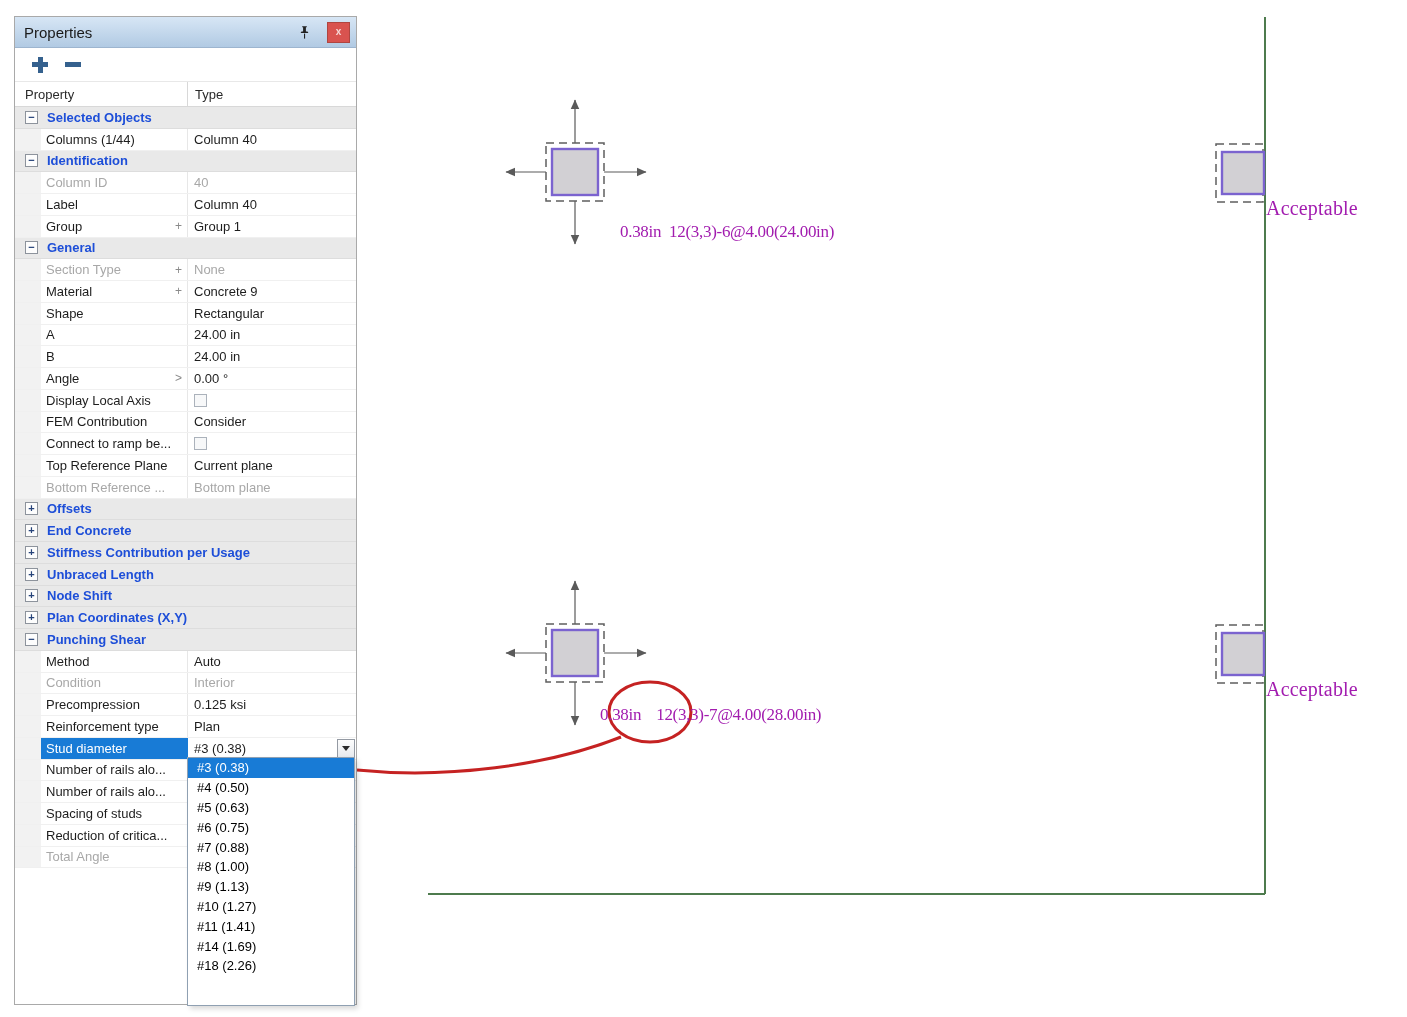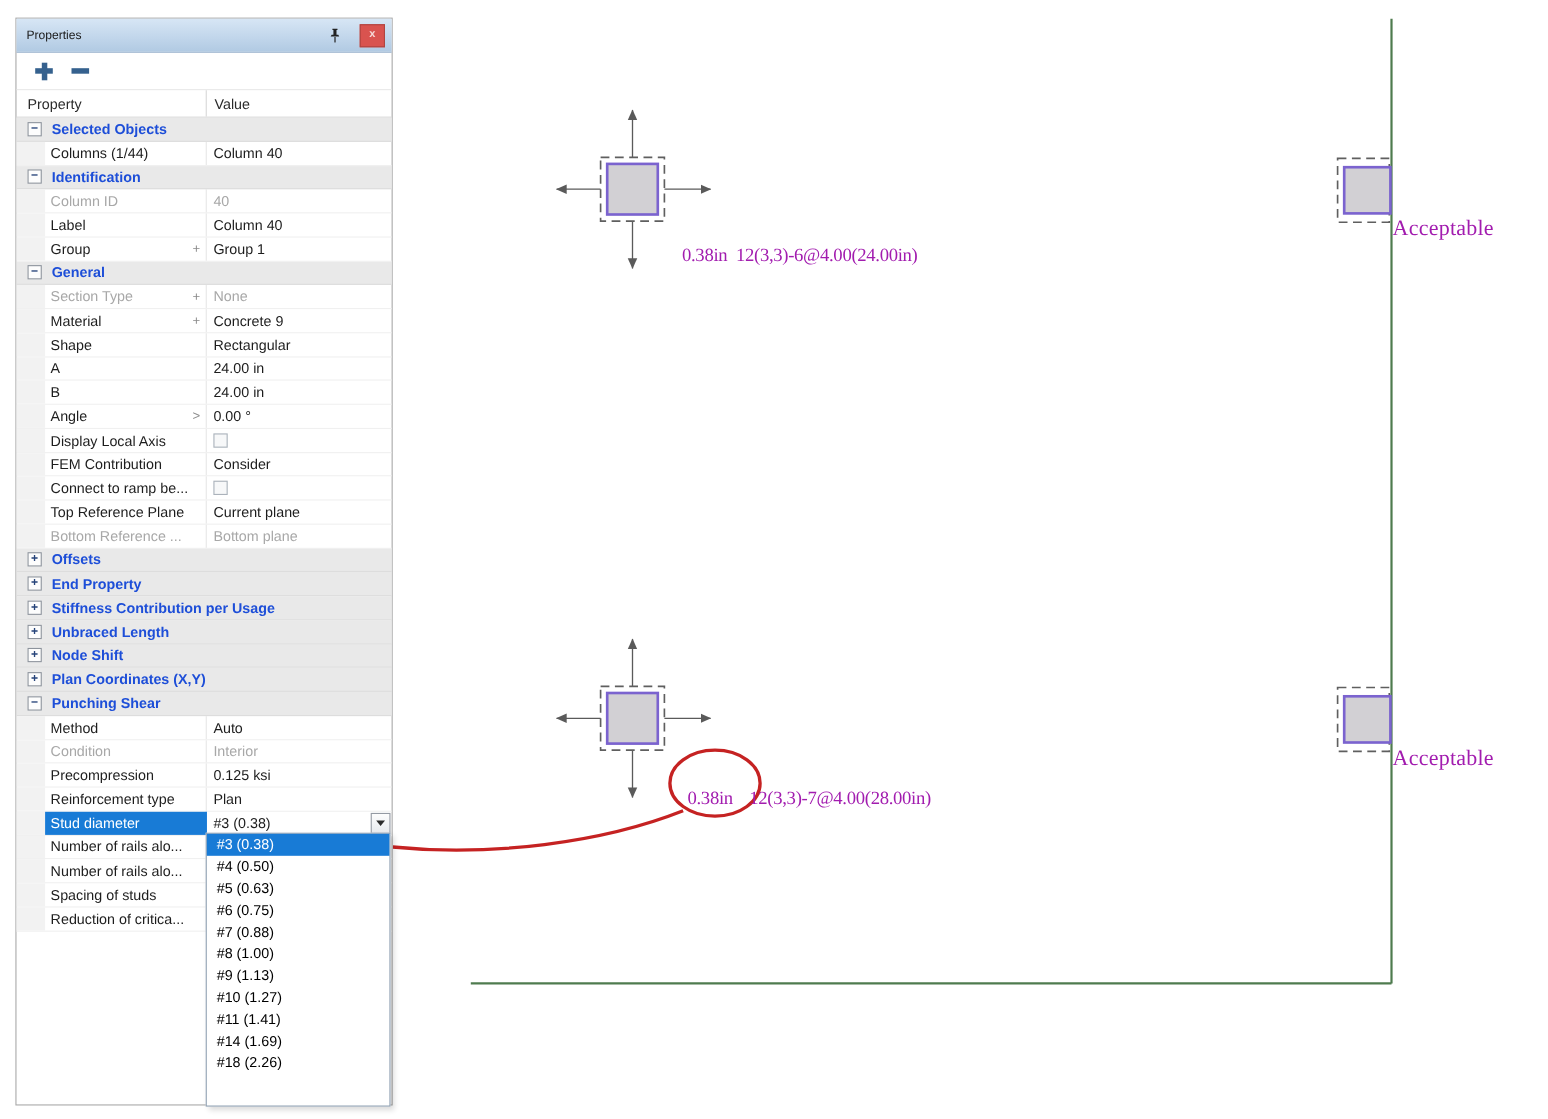--- a/index.html
+++ b/index.html
@@ -17,21 +17,21 @@
   .cad-text { position:absolute; font-family:Liberation Serif, serif; color:#a21caf; }
   .anno { font-size:17px; letter-spacing:-0.3px; white-space:pre; }
   .bottom-anno { display:flex; gap:15px; }
   .acceptable { font-size:20px; letter-spacing:0.2px; }
 
   
   .panel { position:absolute; left:14px; top:16px; width:343px; height:989px; background:#fff;
            border:1px solid #a9a9a9; box-sizing:border-box; font-size:13px; }
   .titlebar { height:31px; background:linear-gradient(#d7e6f5,#b1cae3); border-bottom:1px solid #9db5cf;
               display:flex; align-items:center; padding:0 6px 0 9px; box-sizing:border-box; }
-  .title { font-size:11px; color:#1a1a1a; flex:1; }
+  .title { font-size:15px; color:#1a1a1a; flex:1; }
   .pin-btn { width:22px; height:22px; display:flex; align-items:center; justify-content:center; }
   .close-btn { width:21px; height:19px; background:#d9534f; border:1px solid #b04540; margin-left:12px;
                display:flex; align-items:center; justify-content:center; }
   .close-x { color:#f6d9d7; font-size:10px; font-weight:bold; line-height:1; }
 
   .toolbar { height:33px; display:flex; align-items:center; gap:13px; padding-left:15px;
              border-bottom:1px solid #e8e8e8; }
   .tool-btn { width:20px; height:20px; display:flex; align-items:center; justify-content:center; }
   .icon-plus { position:relative; width:16px; height:16px; }
   .icon-plus::before { content:""; position:absolute; left:0; top:5.5px; width:16px; height:5px; background:#35618e; }
@@ -102,21 +102,21 @@
     <use href="#edgecol" transform="translate(1263,654)"></use>
 
     <g>
       <path class="redmark" d="M357,770 C446,779 548,766 621,737"></path>
       <ellipse class="redmark" cx="650" cy="712" rx="41" ry="30"></ellipse>
     </g>
   </svg>
 
   <div class="cad-text anno" style="left:620px; top:222px;">0.38in  12(3,3)-6@4.00(24.00in)</div>
 
-  <div class="cad-text anno bottom-anno" style="left:625px; top:705px;margin-top:11px;">
+  <div class="cad-text anno bottom-anno" style="left:600px; top:705px;">
     <span>0.38in</span>
     <span>12(3,3)-7@4.00(28.00in)</span>
   </div>
 
   <div class="cad-text acceptable" style="left:1266px; top:197px;">Acceptable</div>
   <div class="cad-text acceptable" style="left:1266px; top:678px;">Acceptable</div>
 
   <div class="panel">
 
     <div class="titlebar">
@@ -136,21 +136,21 @@
       <span class="tool-btn">
         <span class="icon-plus"></span>
       </span>
       <span class="tool-btn">
         <span class="icon-minus"></span>
       </span>
     </div>
 
     <div class="grid-header">
       <div class="gh-prop">Property</div>
-      <div class="gh-val">Value</div>
+      <div class="gh-val">Type</div>
     </div>
 
     <div class="rows">
   <div class="prow group">
     <span class="expander">−</span>
     <span class="group-label">Selected Objects</span>
   </div>
 
   <div class="prow">
     <div class="gutter"></div>
@@ -355,21 +355,21 @@
     </div>
   </div>
 
   <div class="prow group">
     <span class="expander">+</span>
     <span class="group-label">Offsets</span>
   </div>
 
   <div class="prow group">
     <span class="expander">+</span>
-    <span class="group-label">End Property</span>
+    <span class="group-label">End Concrete</span>
   </div>
 
   <div class="prow group">
     <span class="expander">+</span>
     <span class="group-label">Stiffness Contribution per Usage</span>
   </div>
 
   <div class="prow group">
     <span class="expander">+</span>
     <span class="group-label">Unbraced Length</span>
@@ -500,20 +500,32 @@
       <span>Reduction of critica...</span>
 
     </div>
     <div class="value-cell">
 
       <span></span>
 
     </div>
   </div>
 
+  <div class="prow disabled">
+    <div class="gutter"></div>
+    <div class="label-cell">
+      <span>Total Angle</span>
+
+    </div>
+    <div class="value-cell">
+
+      <span></span>
+
+    </div>
+  </div>
 </div>
 
     <div class="dropdown">
   <div class="dd-item selected">#3 (0.38)</div>
 
   <div class="dd-item">#4 (0.50)</div>
 
   <div class="dd-item">#5 (0.63)</div>
 
   <div class="dd-item">#6 (0.75)</div>

